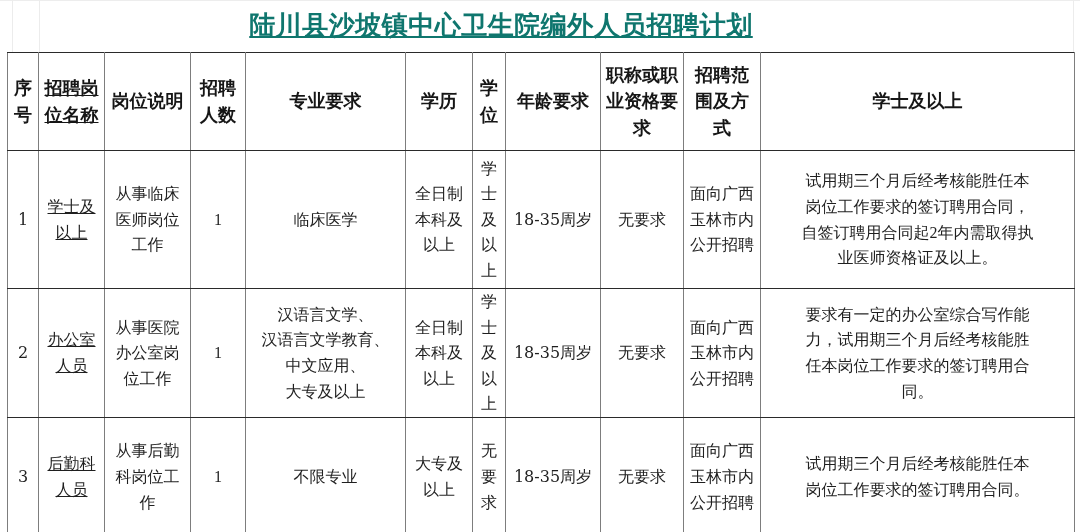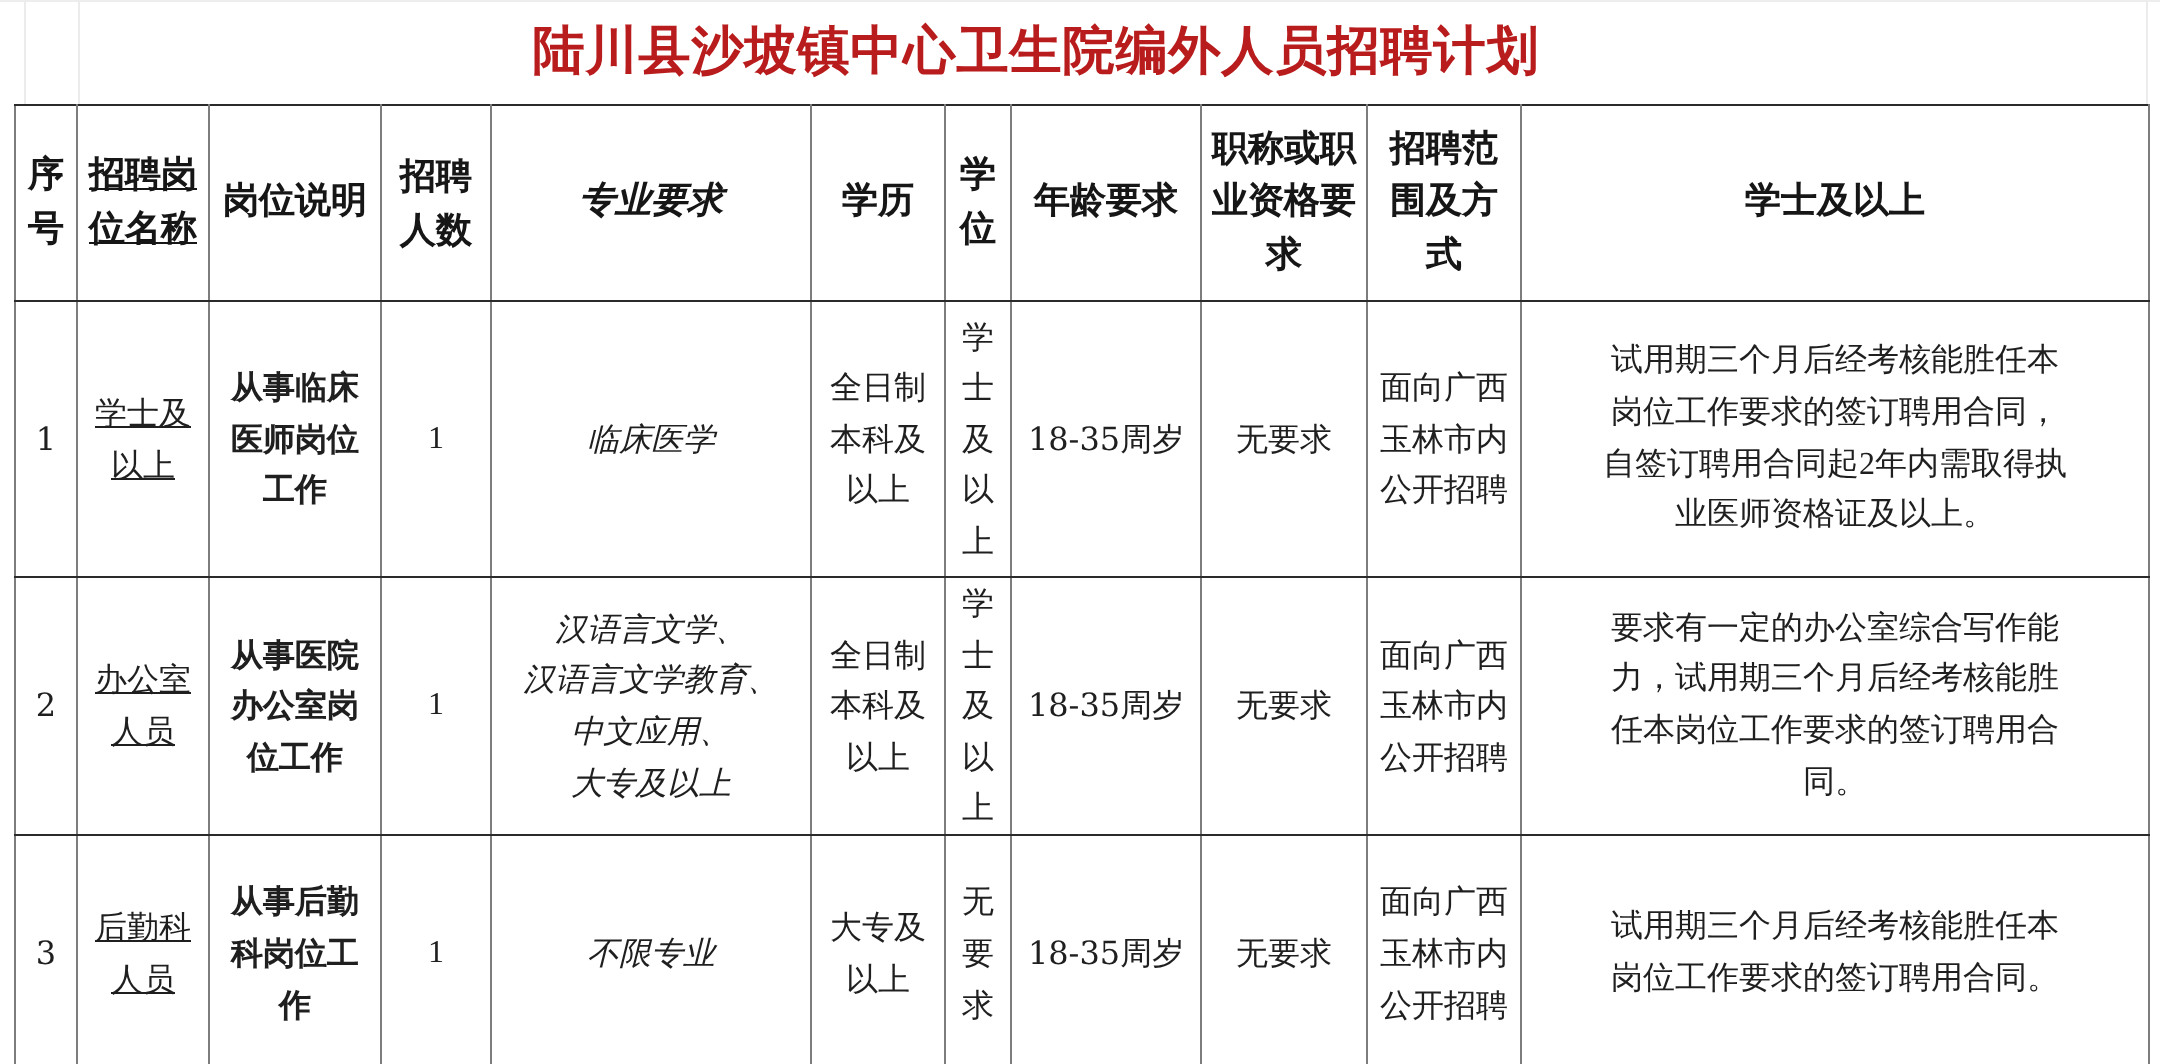--- a/index.html
+++ b/index.html
@@ -14,24 +14,25 @@
   .page { position: relative; width: 1080px; height: 532px; background: #ffffff; }
 
   
   .ghost-h { position: absolute; left: 0; top: 0; width: 1080px; height: 1px; background: #ededed; }
   .ghost-v { position: absolute; top: 0; width: 1px; height: 52px; background: #ececec; }
   .ghost-v.g1 { left: 12px; }
   .ghost-v.g2 { left: 39px; }
   .ghost-v.g3 { left: 1073px; }
 
   .title {
-    position: absolute; left: 18px; top: 0; width: 1000px; height: 50px;
+    position: absolute; left: 1px; top: 0; width: 1000px; height: 50px;
     display: flex; align-items: center; justify-content: center;
     font-size: 26px; font-weight: bold; letter-spacing: 0.5px;
-    color: #b91c1c;
+    color: #0f766e;
+    text-decoration: underline;
   }
 
   table.plan {
     position: absolute; left: 7px; top: 52px;
     width: 1067px;
     border-collapse: collapse;
     table-layout: fixed;
   }
   .plan th, .plan td {
     border-top: 1px solid #2a2a2a;
@@ -53,23 +54,23 @@
     line-height: 1.45;
     color: #161616;
   }
   tr.hdr   { height: 98px; }
   tr.row1  { height: 138px; }
   tr.row2  { height: 120px; }
   tr.row3  { height: 119px; }
 
   
   .c-name     { padding: 0 7px; text-decoration: underline; }
-  .c-desc     { padding: 0 8px; font-weight: bold; }
+  .c-desc     { padding: 0 8px; }
   .c-count    { padding: 0 8px; font-family: Liberation Serif, serif; }
-  .c-major    { white-space: pre-line; font-style: italic; }
+  .c-major    { white-space: pre-line; }
   .c-edu      { padding: 0 13px; }
   .c-degree   { padding: 0 5px; }
   .c-age      { padding: 0 12px; }
   .c-age-val  { white-space: nowrap; }
   .c-qual     { padding: 0 4px; margin-top: 32px; }
   .c-scope    { padding: 0 5px; }
   .c-other .inner { max-width: 236px; margin: 0 auto; text-align: center; font-family: Liberation Serif, serif; }
 </style>
 </head>
 <body>

